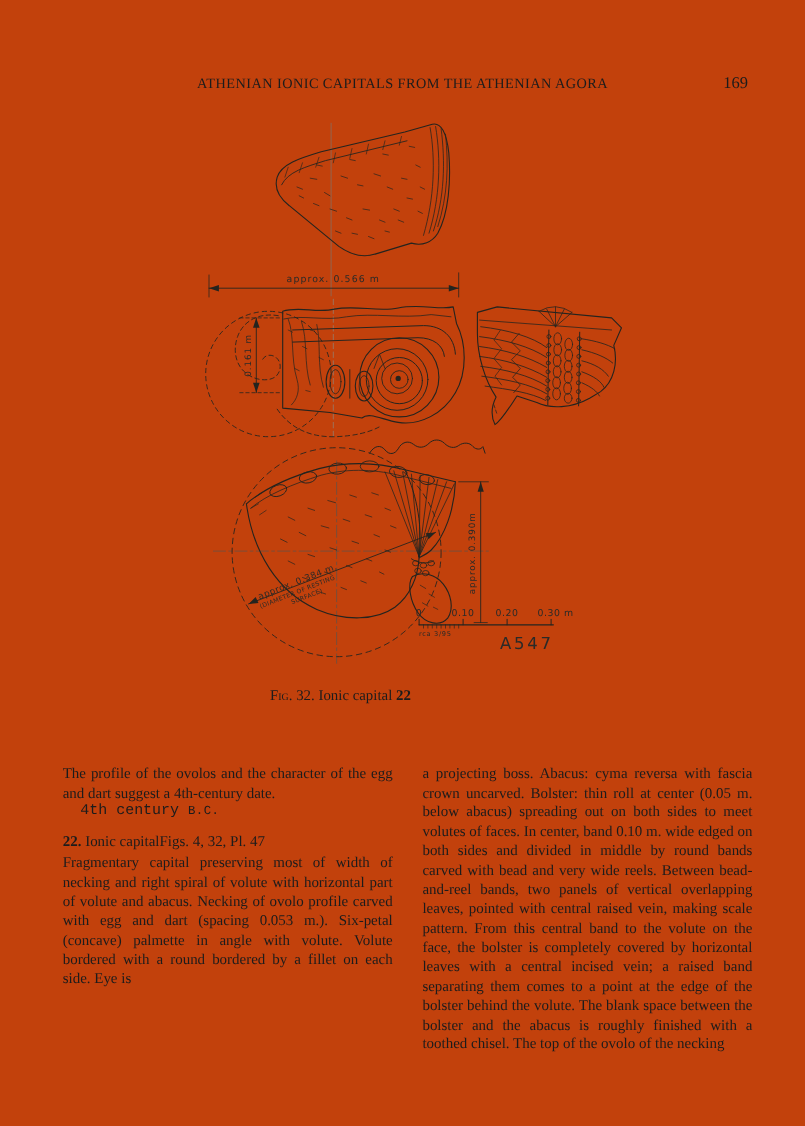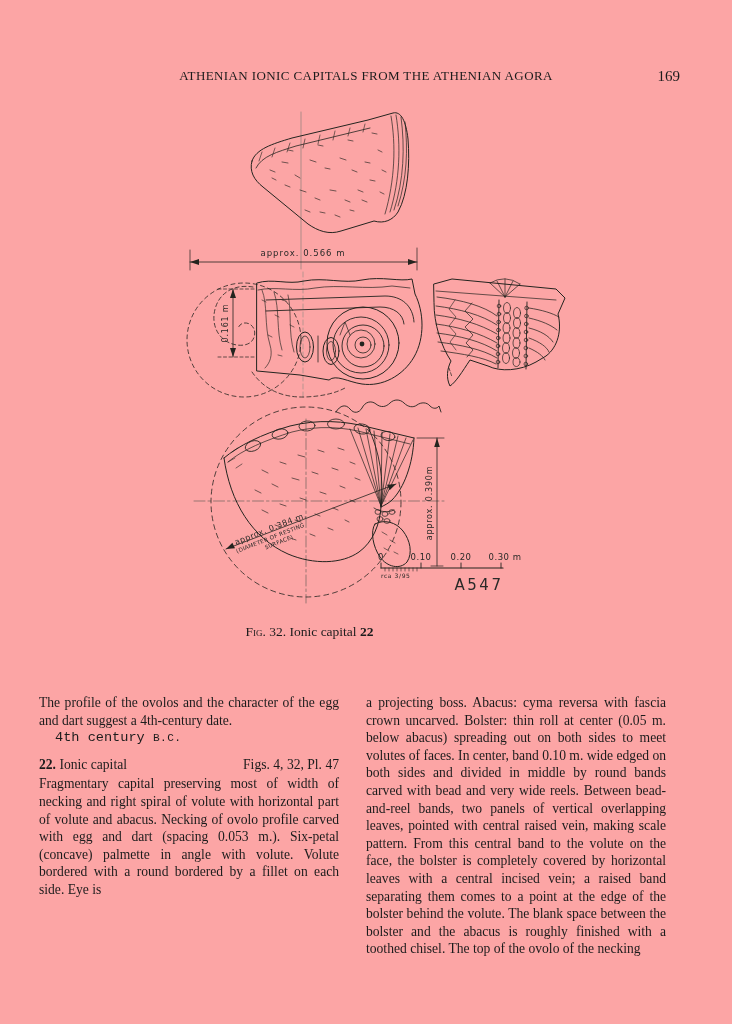--- a/index.html
+++ b/index.html
@@ -1,18 +1,18 @@
 <!DOCTYPE html>
 <html><head>
 <meta charset="utf-8">
 <style>
   html,body{margin:0;padding:0;background:#e8e8e8;}
   .page{
     position:relative;width:732px;height:1024px;margin:0 auto;
-    background:#fca5a5;color:#1c1c1c;overflow:hidden;
+    background:#c2410c;color:#1c1c1c;overflow:hidden;
     font-family:"Liberation Serif", serif;
   }
   
   .header{position:absolute;top:68px;left:0;width:732px;height:20px;}
   .header .title{
     position:absolute;left:0;width:732px;text-align:center;
     font-size:13px;letter-spacing:.4px;
   }
   .header .pageno{position:absolute;right:52px;top:0;font-size:15px;}
   
@@ -20,29 +20,29 @@
   .fig-svg text{font-family:"DejaVu Sans", sans-serif;fill:#2a2a28;}
   
   .caption{
     position:absolute;top:624px;left:0;width:619px;text-align:center;
     font-size:13.5px;
   }
   .sc{font-variant:small-caps;}
   .caption b{font-weight:bold;}
   
   .columns{
-    position:absolute;top:694px;left:39px;width:627px;
+    position:absolute;top:694px;left:57px;width:627px;
     display:flex;gap:27px;font-size:13.6px;line-height:17.6px;
   }
   .col{width:307px;}
   .col p{margin:0;text-align:justify;}
   .indent{margin-left:14px;}
   .first-indent{text-indent:16px;font-family:Liberation Mono, monospace;}
   .era{font-size:11.2px;letter-spacing:.4px;}
-  .entry-head{display:flex;justify-content:space-between;margin:8px 0 2px 0;}
+  .entry-head{display:flex;margin:8px 0 2px 0;}
   .entry-head .num{font-weight:bold;}
 </style>
 </head>
 <body>
 
 <div class="page">
 
   <div class="header">
     <div class="title">ATHENIAN IONIC CAPITALS FROM THE ATHENIAN AGORA</div>
     <div class="pageno">169</div>

